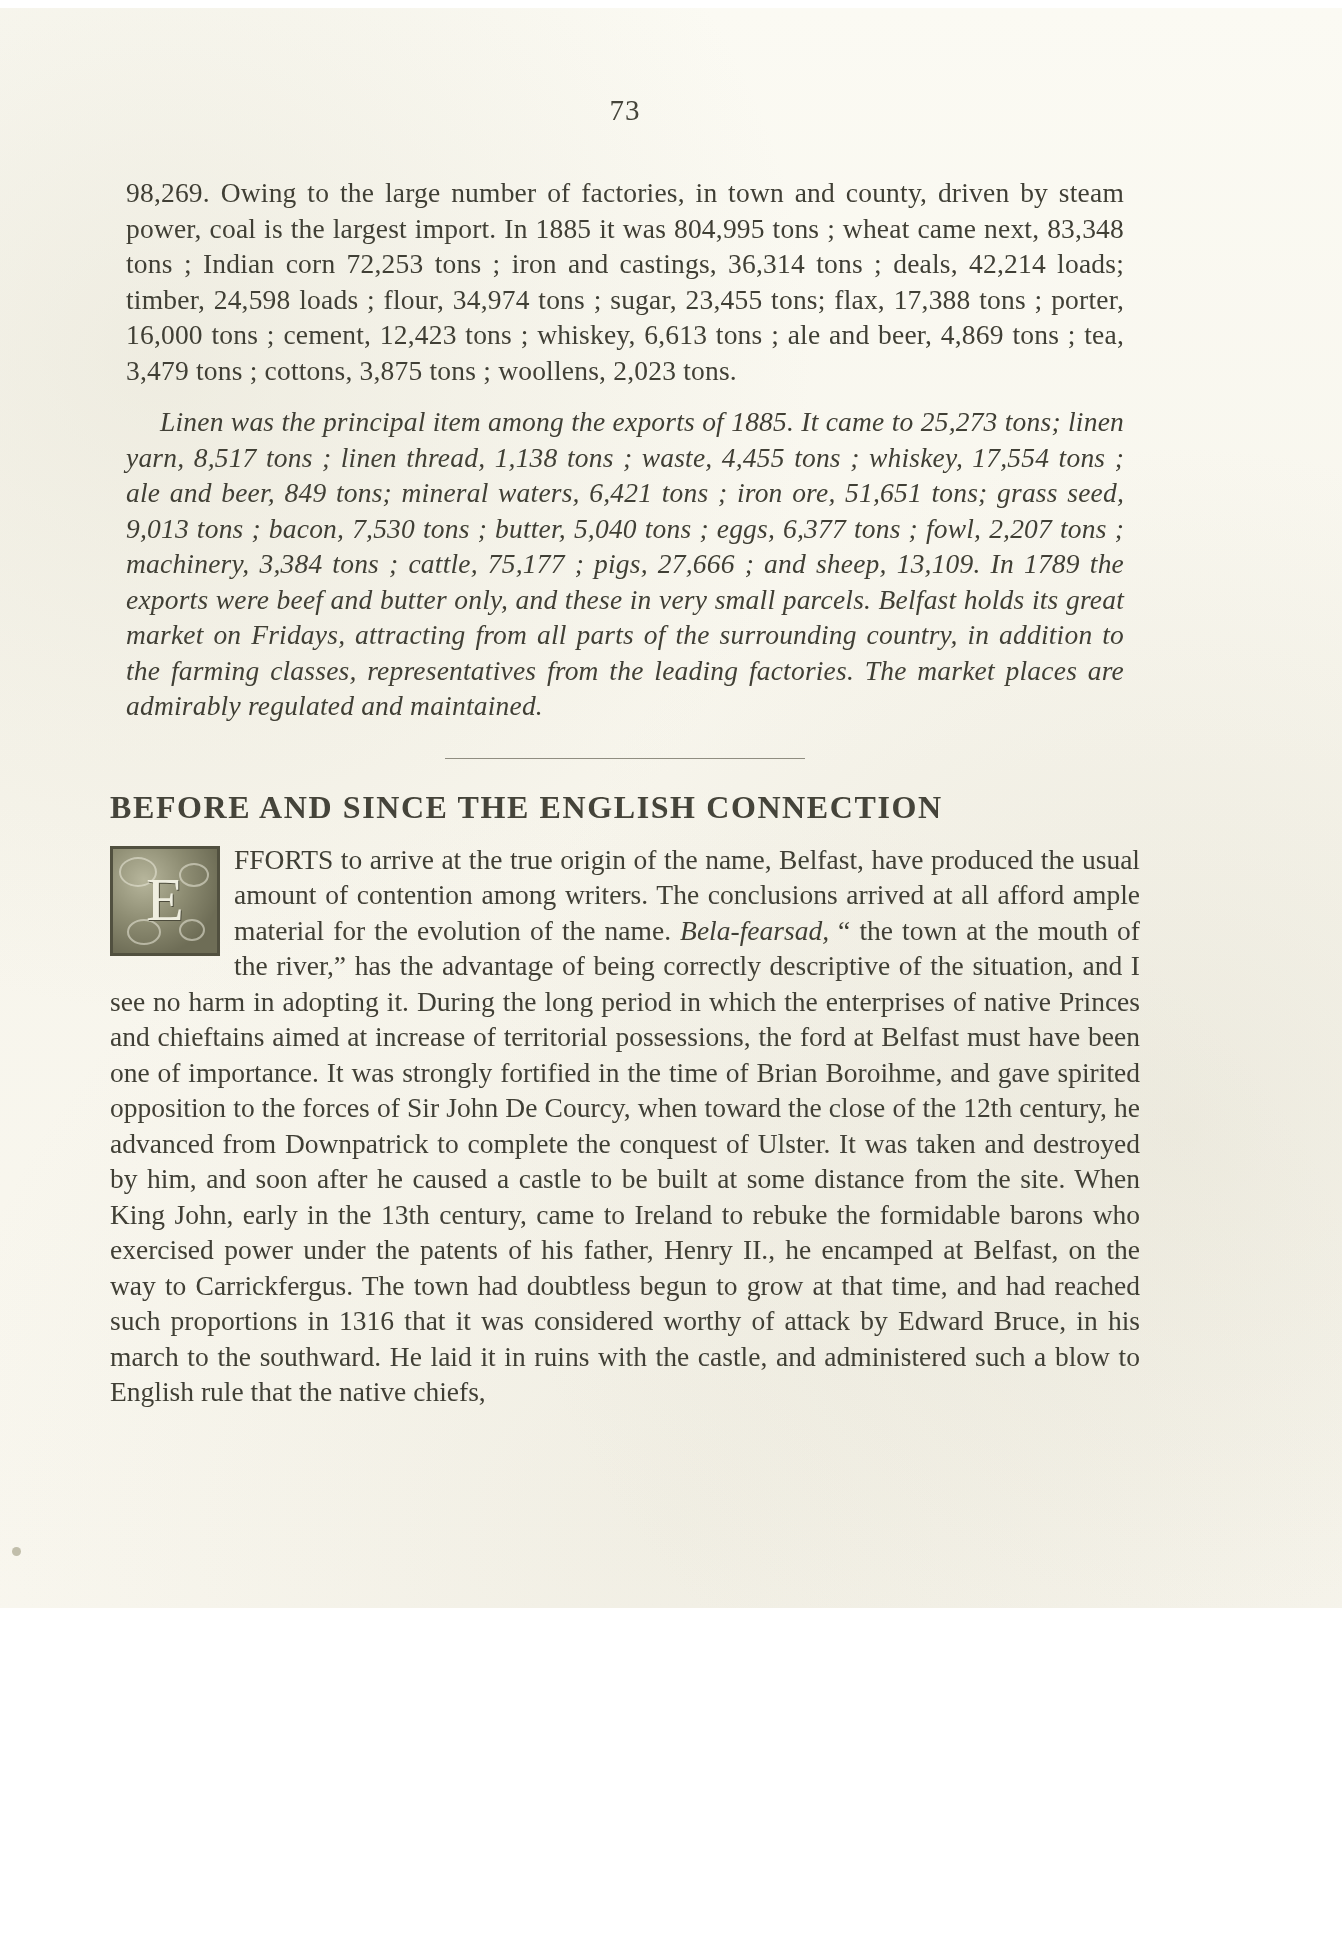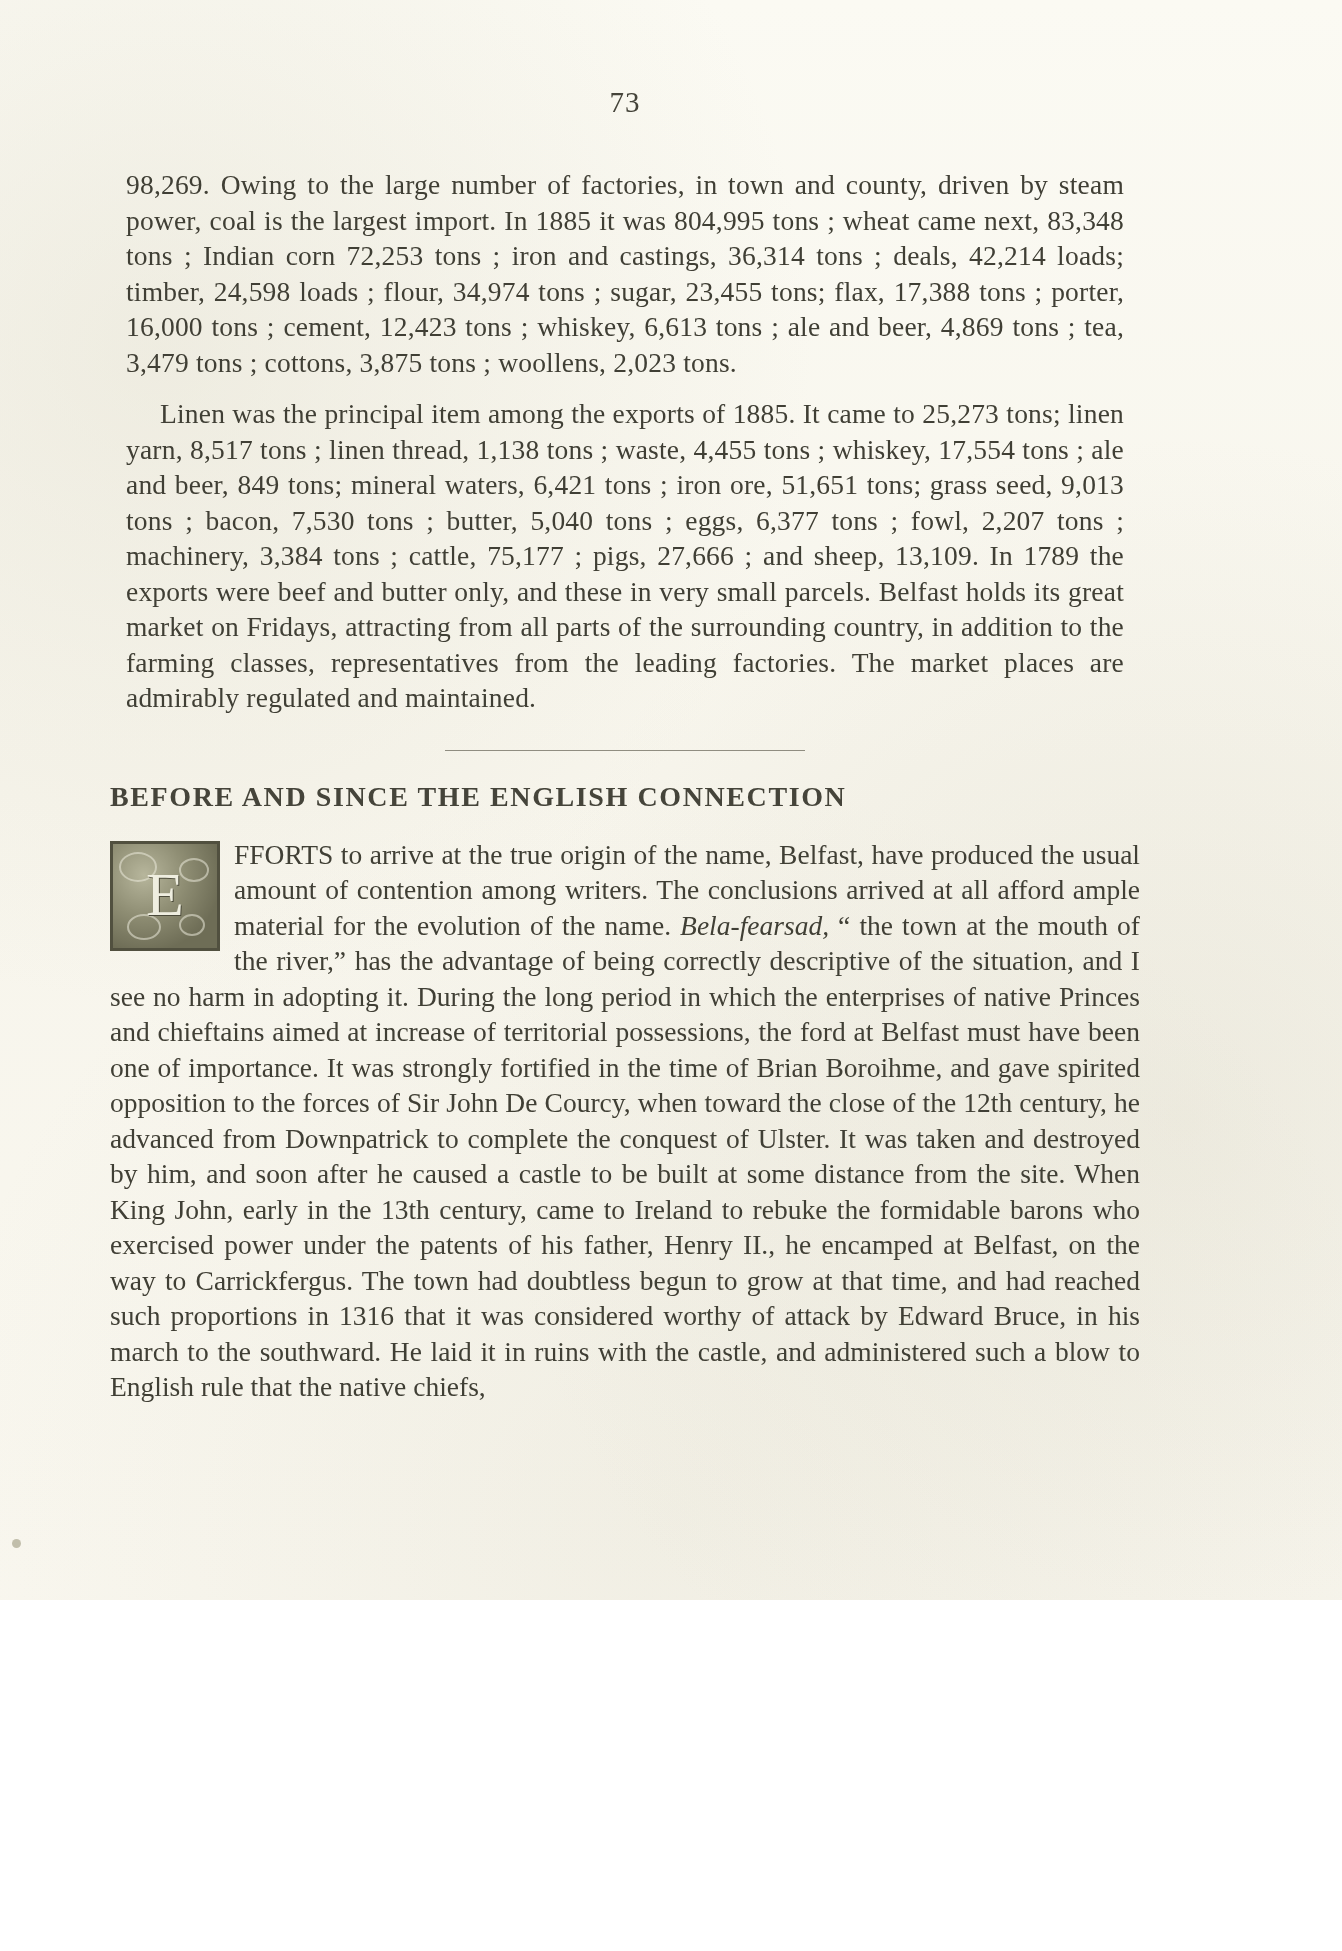--- a/index.html
+++ b/index.html
@@ -10,21 +10,21 @@
   body {
     width: 1342px;
     height: 1951px;
     position: relative;
     font-family: "Liberation Serif", serif;
     color: #3d3c33;
     overflow: hidden;
   }
   .page {
     position: absolute;
-    top: 0; left: 0;
+    top: 8px; left: 0;
     width: 1342px;
     height: 1600px;
     background: #fdfdf8;
     background-image:
       radial-gradient(circle at 12% 22%, rgba(214,210,190,0.30) 0%, rgba(214,210,190,0) 38%),
       radial-gradient(circle at 88% 70%, rgba(206,202,182,0.26) 0%, rgba(206,202,182,0) 42%),
       radial-gradient(circle at 50% 95%, rgba(212,208,188,0.22) 0%, rgba(212,208,188,0) 45%),
       linear-gradient(180deg, #fbfaf3 0%, #f7f5ec 48%, #f9f7ef 100%);
   }
   .content {
@@ -45,33 +45,34 @@
     margin: 16px;
     font-size: 27.5px;
     line-height: 35.5px;
     text-align: justify;
     text-justify: inter-word;
     color: #403f35;
     letter-spacing: 0.2px;
   }
   p.indent {
     text-indent: 34px;
+    font-style: italic;
   }
   .rule {
     width: 360px;
     height: 1px;
     background: #6d6b5d;
     margin: 34px auto 30px auto;
     opacity: 0.75;
   }
   .section-head {
-    font-size: 28px;
+    font-size: 32px;
     letter-spacing: 1.6px;
     color: #45443a;
-    margin: 0 0 24px 0;
+    margin: 0 0 16px 0;
     text-align: left;
     white-space: nowrap;
   }
   .dropcap-block {
     position: relative;
     min-height: 120px;
   }
   .dropcap {
     float: left;
     width: 104px;

